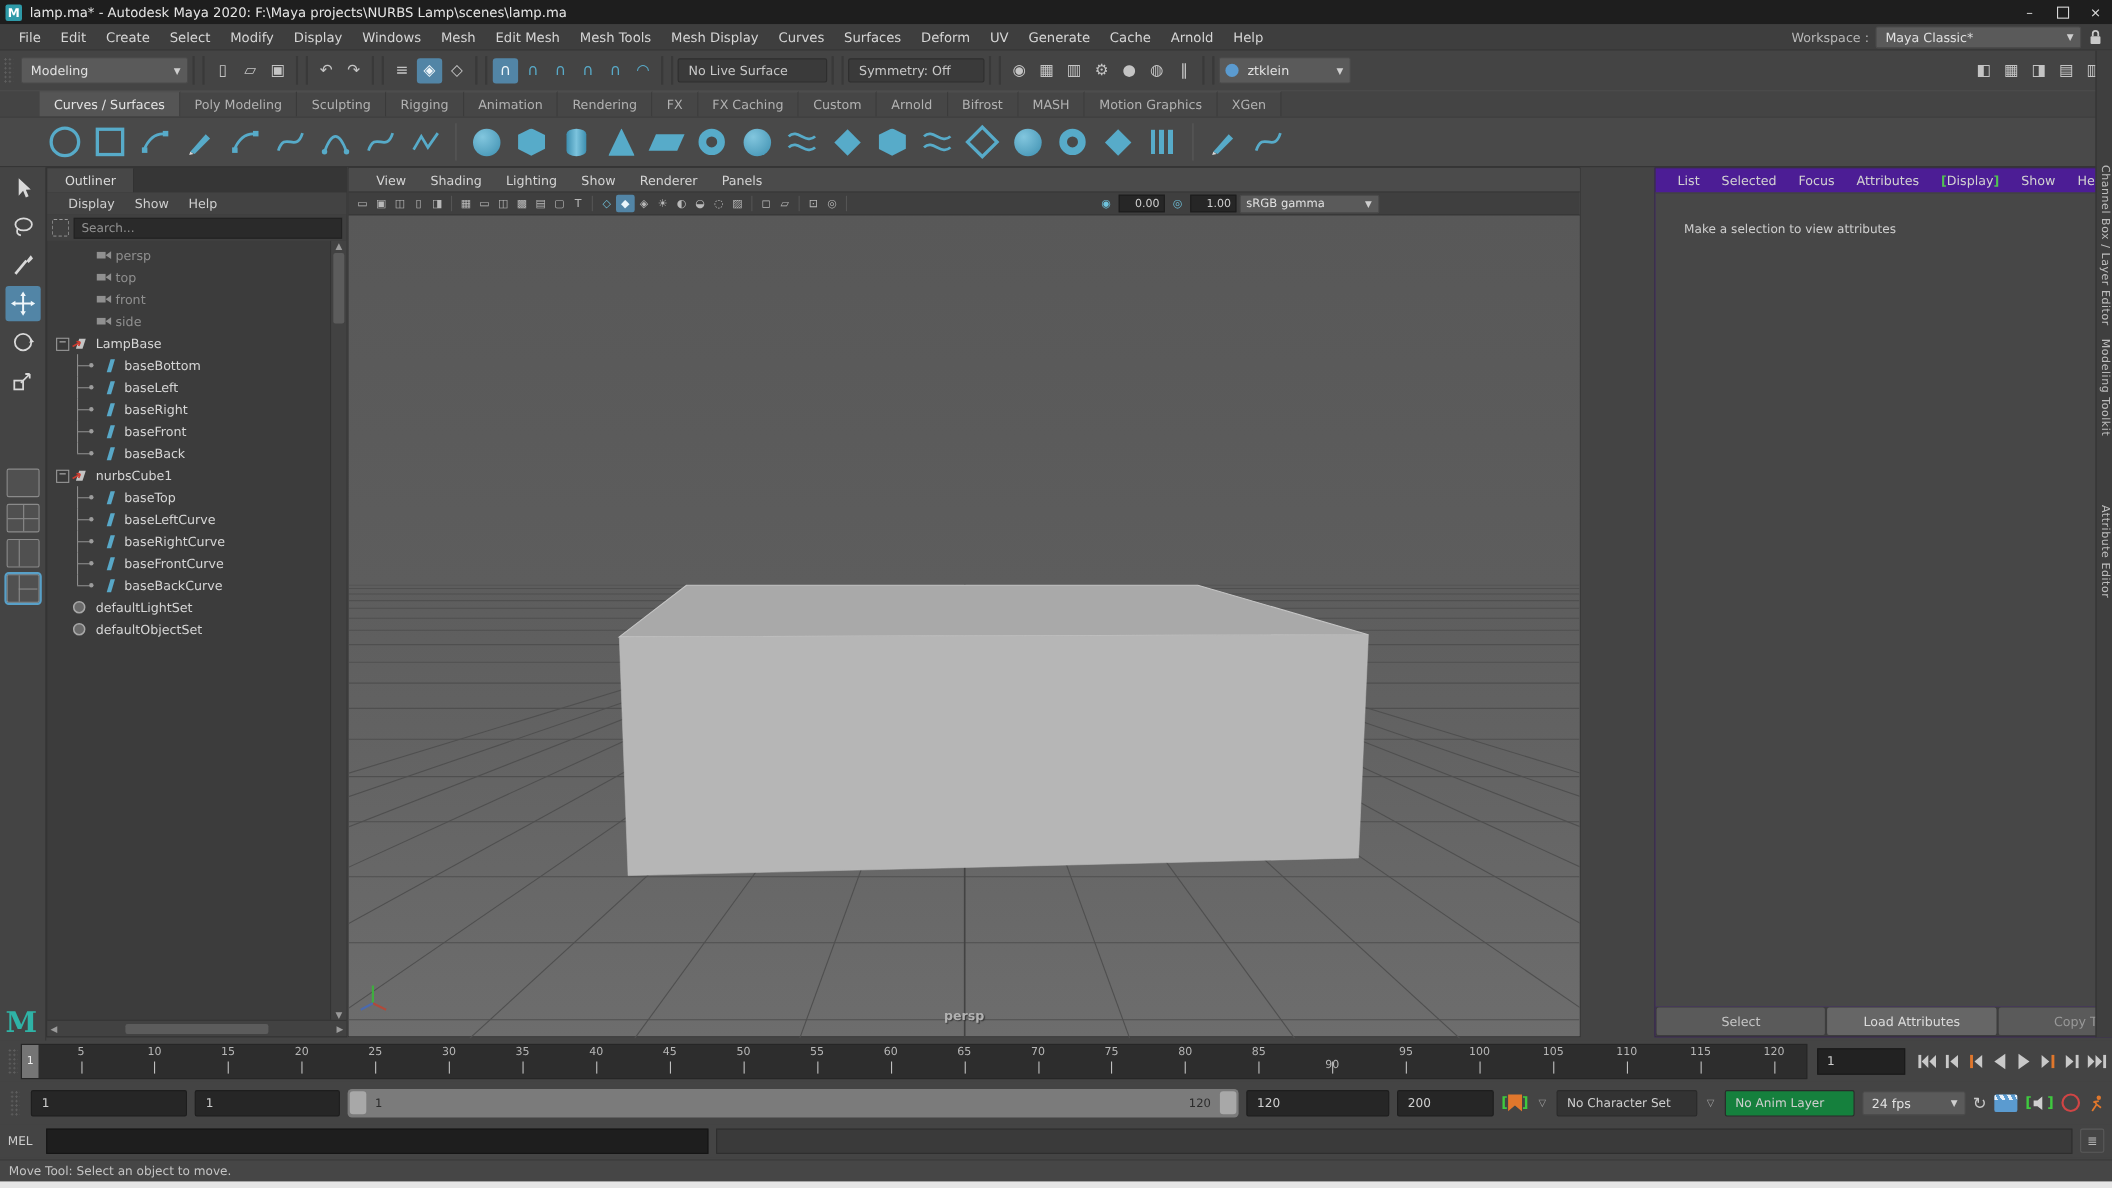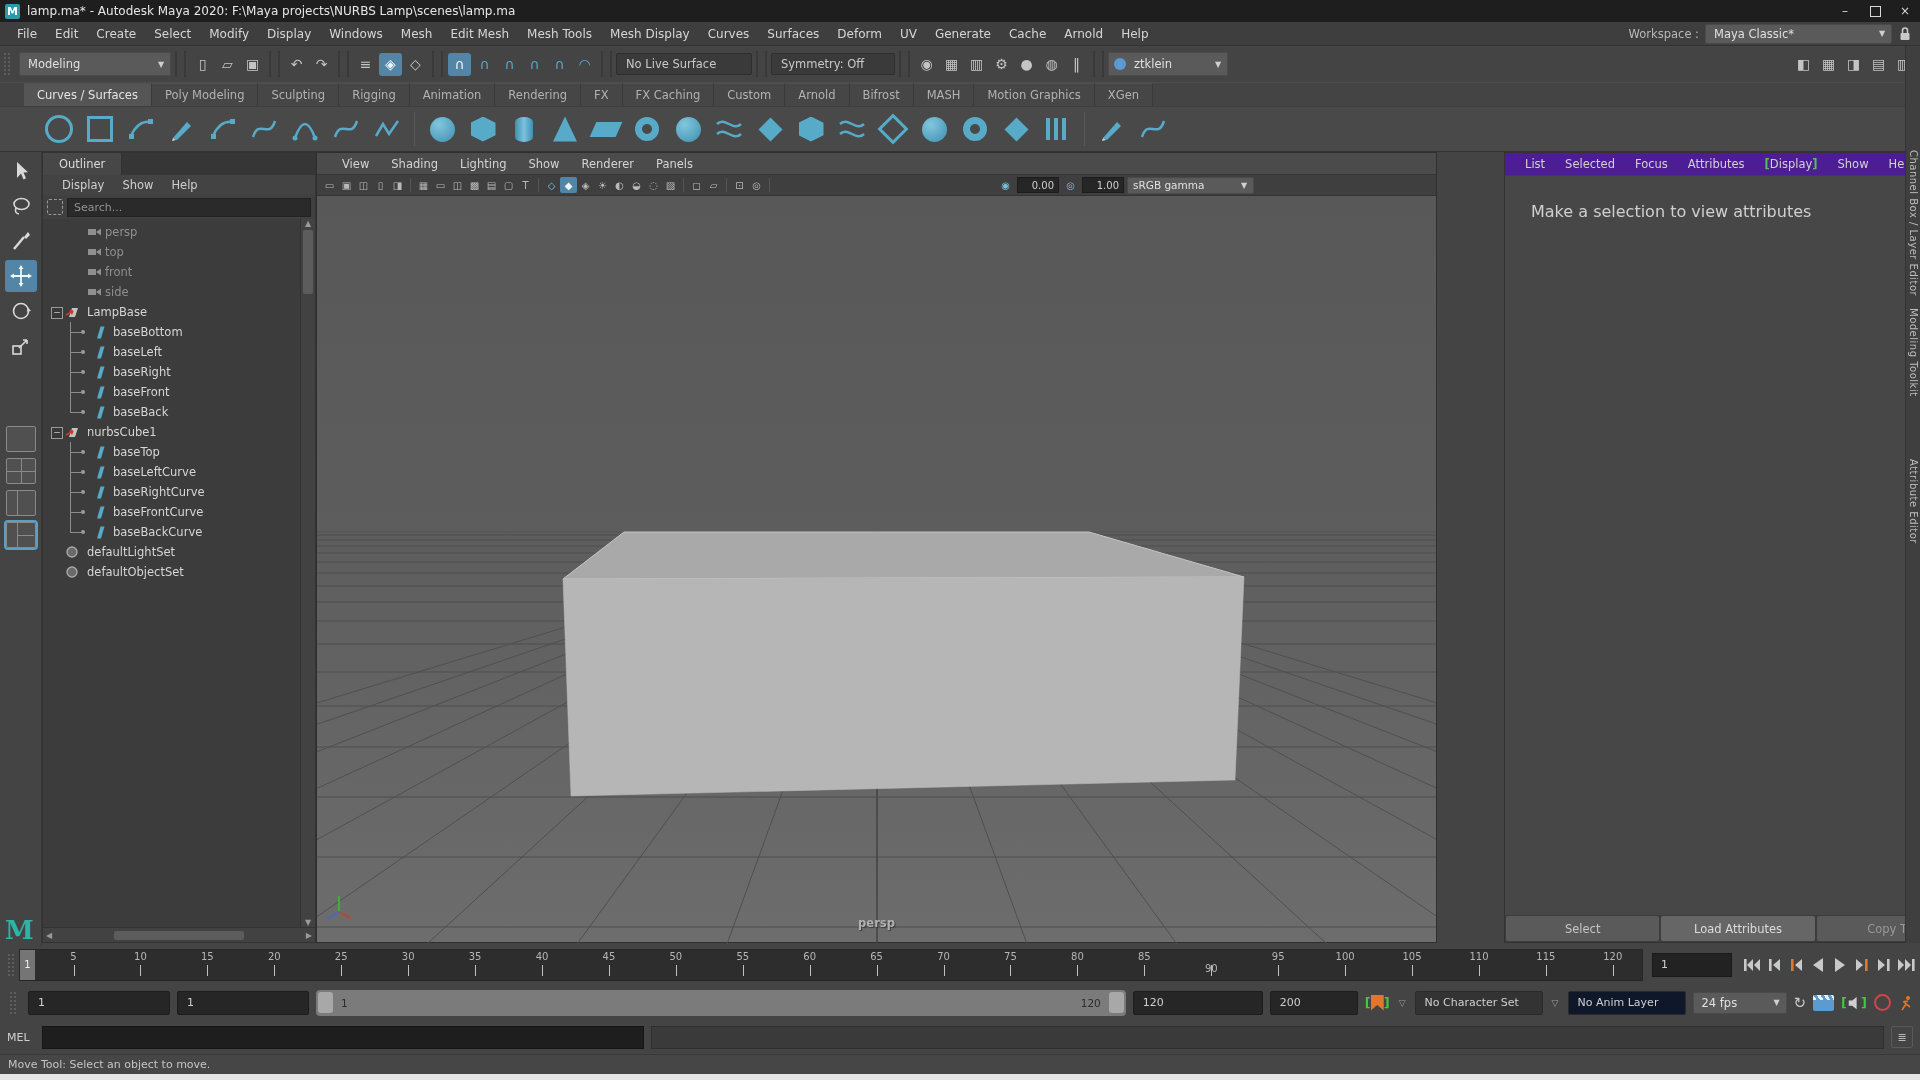--- a/index.html
+++ b/index.html
@@ -26,21 +26,21 @@
   .sl-dd{width:150px;height:22px;margin-left:4px}
   .sl-collapse{width:7px;height:26px;margin:0 4px;border-left:2px solid #393939;border-right:2px solid #393939}
   .sl-icon{min-width:23px;height:23px;display:flex;align-items:center;justify-content:center;color:#c4c4c4;font-size:14px;border-radius:3px;margin:0 1px}
   .sl-icon.cyan{color:#58aac8}
   .sl-icon.active{background:#5285a6;color:#eef6fa}
   .sl-field{background:#3a3a3a;border:1px solid #2e2e2e;height:20px;border-radius:2px;color:#c8c8c8;font-size:11.5px;display:flex;align-items:center;padding:0 9px;white-space:nowrap}
   .user-dd{width:118px;height:22px}
   .user-ic{width:12px;height:12px;border-radius:50%;background:#5b9bd0;margin-left:5px}
   #sl-right{margin-left:auto;display:flex}
   
-  #shelftabs{position:absolute;left:0;top:82px;width:1920px;height:24px;background:#444;border-top:1px solid #4d4d4d;display:flex;align-items:flex-end;padding-left:24px;box-sizing:border-box}
+  #shelftabs{position:absolute;left:0;top:82px;width:1920px;height:24px;background:#444;border-top:1px solid #4d4d4d;display:flex;align-items:flex-end;padding-left:36px;box-sizing:border-box}
   .shelf-btn-col{position:absolute;left:10px;top:86px;width:20px;color:#bdbdbd;font-size:13px;line-height:17px;text-align:center}
   .tab{height:22px;padding:0 13px;display:flex;align-items:center;color:#b2b2b2;font-size:11.5px;background:#464646;border-right:1px solid #3a3a3a;border-top:1px solid #505050;white-space:nowrap}
   .tab.active{background:#555;color:#e4e4e4}
   #shelficons{position:absolute;left:0;top:106px;width:1920px;height:46px;background:#494949;border-top:1px solid #3e3e3e;border-bottom:1px solid #333;display:flex;align-items:center;padding-left:40px;box-sizing:border-box;gap:3px}
   .shelf-ic{width:38px;height:40px;display:flex;align-items:center;justify-content:center}
   .shelf-sep{width:1px;height:34px;background:#5a5a5a;margin:0 5px}
   .gear{width:13px;height:13px;border:2px dashed #b5b5b5;border-radius:50%;margin:3px auto 0}
   
   .shp{--c:#57abc9}
   .shp-circle-o{width:22px;height:22px;border:3px solid var(--c);border-radius:50%}
@@ -99,21 +99,21 @@
   .vp-dd{width:125px;height:15px;margin-right:178px}
   .vp-dd .dd-val{font-size:10.5px;padding-left:5px}
   .vp-scene{flex:1;position:relative;background:linear-gradient(#585858,#5d5d5d 45%,#6d6d6d)}
   #persp-label{position:absolute;bottom:12px;left:50%;transform:translateX(-50%);color:#b2b2b2;font-size:11.5px;font-weight:bold;text-shadow:1px 1px 1px #3a3a3a}
   
   #rightpanel{position:absolute;left:1504px;top:152px;width:468px;height:791px;background:#4c1d95;border:1px solid #333;box-sizing:border-box;display:flex;flex-direction:column}
   .ae-menus{height:22px;display:flex;align-items:center;padding-left:10px}
   .ae-menu{padding:0 10px;font-size:11.5px;color:#d2d2d2;white-space:nowrap}
   .gbr{color:#52c352;font-weight:bold}
   .ae-body{flex:1;position:relative;background:#474747;border-top:1px solid #404040}
-  #ae-message{position:absolute;left:26px;top:26px;font-size:16px;color:#cfcfcf}
+  #ae-message{position:absolute;left:26px;top:26px;font-size:11px;color:#cfcfcf}
   .ae-buttons{height:25px;display:flex;gap:2px;padding:1px;background:#3d3d3d}
   .ae-btn{flex:1;background:#5a5a5a;color:#c6c6c6;font-size:11.5px;display:flex;align-items:center;justify-content:center;border-radius:2px}
   .ae-btn.emph{background:#666;color:#dcdcdc}
   .ae-btn.dim{color:#989898}
   
   #sidestrip{position:absolute;left:1905px;top:46px;width:15px;height:897px;background:#3f3f3f;border-left:1px solid #333;box-sizing:border-box;display:flex;flex-direction:column;align-items:center}
   .vtab{writing-mode:vertical-rl;font-size:10px;color:#bdbdbd;white-space:nowrap;letter-spacing:.5px}
   
   #timeline{position:absolute;left:0;top:946px;width:1920px;height:37px;background:#444;display:flex;align-items:center;padding:0 4px;box-sizing:border-box}
   .tl-ruler{position:relative;flex:1;height:30px;background:#2d2d2d;border:1px solid #262626;overflow:hidden}
@@ -900,21 +900,21 @@
   <div class="rs-field" style="width:130px">120</div>
   <div class="rs-field" style="width:88px">200</div>
   <span class="rs-ic">
       <span class="gb">[</span>
       <span class="bookmark"></span>
       <span class="gb">]</span>
     </span>
   <span class="tri-dn">▽</span>
   <div class="rs-field" style="width:128px;background:#333;border-color:#2a2a2a">No Character Set</div>
   <span class="tri-dn">▽</span>
-  <div class="rs-field" style="width:118px;background:#0f172a;border-color:#2a2a2a">No Anim Layer</div>
+  <div class="rs-field" style="width:118px;background:#15803d;border-color:#2a2a2a">No Anim Layer</div>
   <div class="dd" style="width:92px;height:20px">
     <span class="dd-val">24 fps</span>
     <span class="dd-arr">▼</span>
   </div>
   <span class="rs-ic" style="color:#c8c8c8;font-size:15px">↻</span>
   <span class="clapper">
       <i></i>
     </span>
   <span class="rs-ic">
       <span class="gb">[</span>

